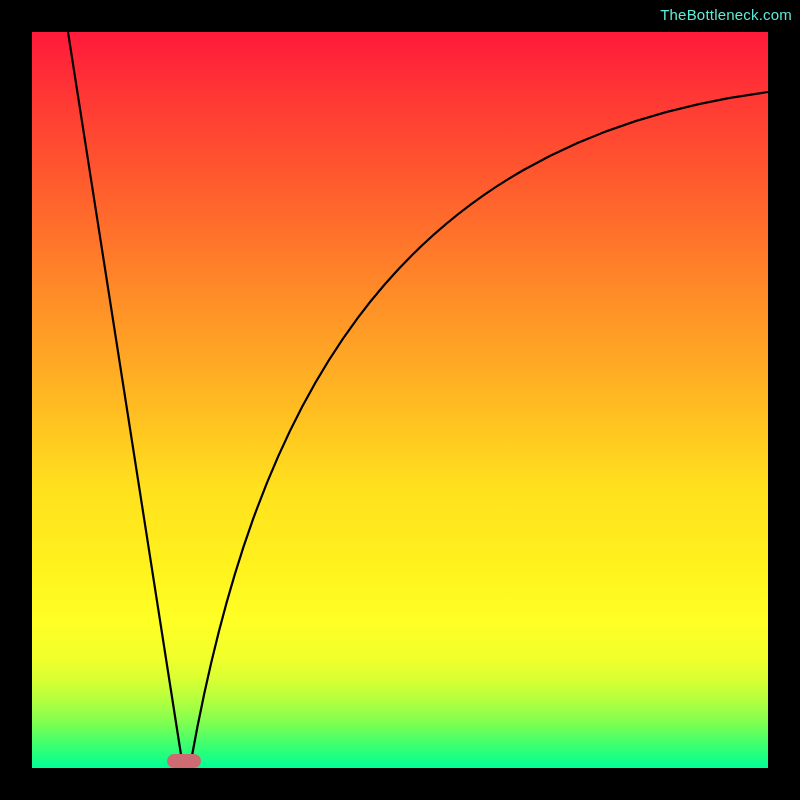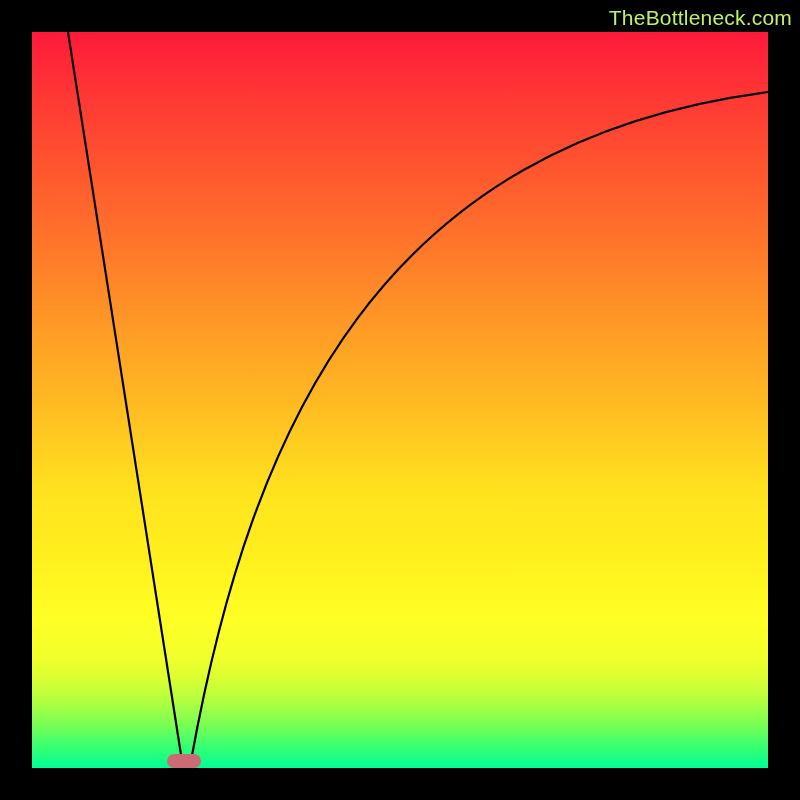--- a/index.html
+++ b/index.html
@@ -38,23 +38,23 @@
       #7cff52 94%,
       #3aff72 97%,
       #00ff95 100%
     );
     overflow: hidden;
   }
   .watermark {
     position: absolute;
     top: 6px;
     right: 8px;
-    font-size: 21px;
+    font-size: 15px;
     font-weight: 400;
-    color: #bef264;
+    color: #5eead4;
     letter-spacing: 0.2px;
     user-select: none;
   }
   .curve {
     position: absolute;
     left: 0;
     top: 0;
   }
   .marker {
     position: absolute;

